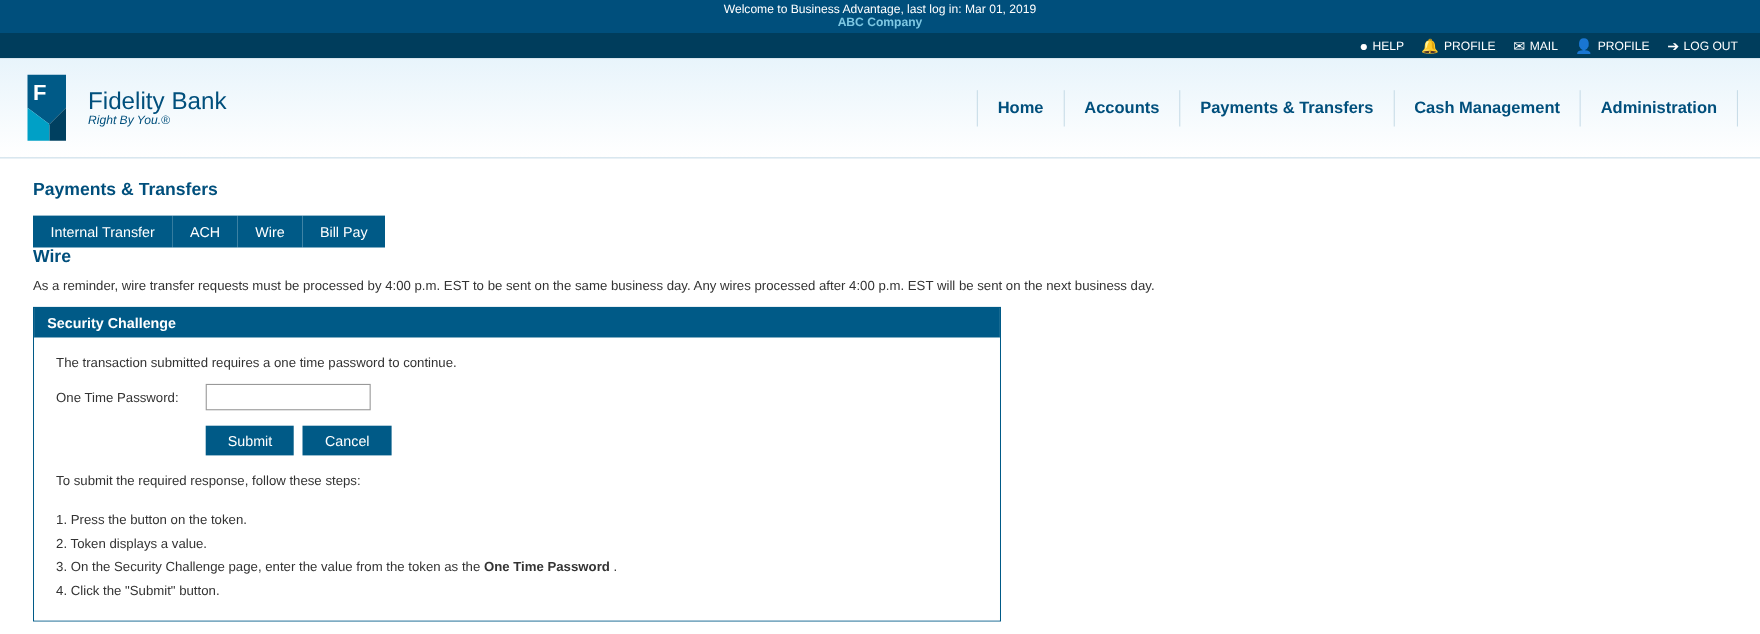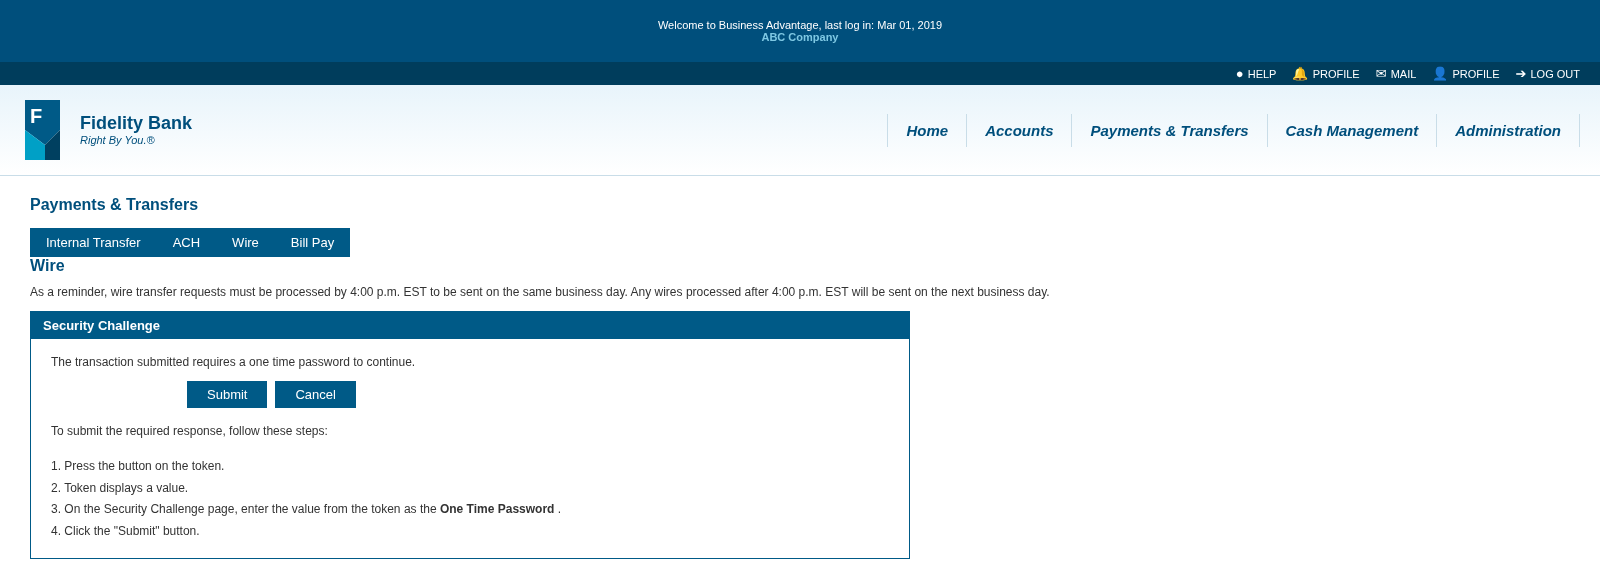--- a/index.html
+++ b/index.html
@@ -3,21 +3,21 @@
   <meta charset="utf-8">
   <style>
     * { margin: 0; padding: 0; box-sizing: border-box; }
     body { font-family: Arial, sans-serif; font-size: 13px; background: #fff; }
 
     
     .top-bar {
       background: #004f7c;
       color: #fff;
       text-align: center;
-      padding: 19px 20px;
+      padding: 3px 20px;
       font-size: 11px;
     }
     .top-bar .company { font-weight: bold; color: #7ec8e3; }
     .top-nav {
       background: #003d5c;
       display: flex;
       justify-content: flex-end;
       align-items: center;
       padding: 4px 20px;
       gap: 16px;
@@ -44,28 +44,27 @@
     }
     .logo-area {
       display: flex;
       align-items: center;
       gap: 10px;
     }
     .logo-icon {
       width: 50px;
       height: 70px;
     }
-    .logo-text { color: #004f7c; font-size: 18px; font-weight: bold; line-height: 1.1; }
+    .logo-text { color: #004f7c; font-size: 22px; font-weight: normal; line-height: 1.1; }
     .logo-tagline { color: #004f7c; font-size: 11px; font-style: italic; }
 
     
     .main-nav {
       display: flex;
       gap: 0;
-      font-style: italic;
     }
     .main-nav-item {
       color: #004f7c;
       font-size: 15px;
       font-weight: bold;
       padding: 8px 18px;
       cursor: pointer;
       border-right: 1px solid #c9dde8;
       text-decoration: none;
     }
@@ -255,20 +254,24 @@
     <button class="sub-nav-btn">Bill Pay</button>
   </div>
 
   <div class="wire-title">Wire</div>
   <div class="wire-notice">As a reminder, wire transfer requests must be processed by 4:00 p.m. EST to be sent on the same business day. Any wires processed after 4:00 p.m. EST will be sent on the next business day.</div>
 
   <div class="security-box">
     <div class="security-box-header">Security Challenge</div>
     <div class="security-box-body">
       <div class="security-instruction">The transaction submitted requires a one time password to continue.</div>
+      <div class="otp-row">
+        <label class="otp-label">One Time Password:</label>
+        <input class="otp-input" type="text" style="">
+      </div>
       <div class="btn-row">
         <button class="btn-submit">Submit</button>
         <button class="btn-cancel">Cancel</button>
       </div>
       <div class="steps-title">To submit the required response, follow these steps:</div>
       <ul class="steps-list">
         <li>1. Press the button on the token.</li>
         <li>2. Token displays a value.</li>
         <li>
           <span>3. On the Security Challenge page, enter the value from the token as the </span><span class="bold-text">One Time Password</span><span> .</span>

